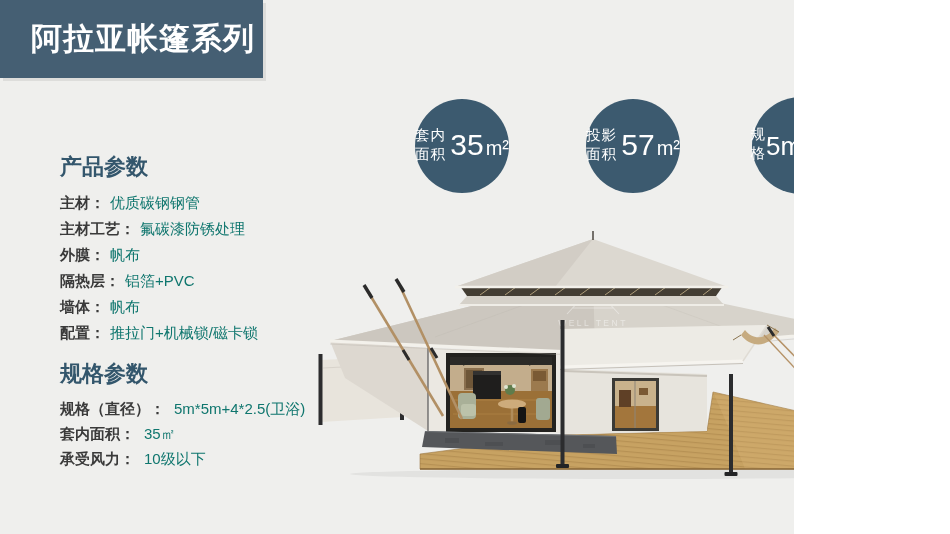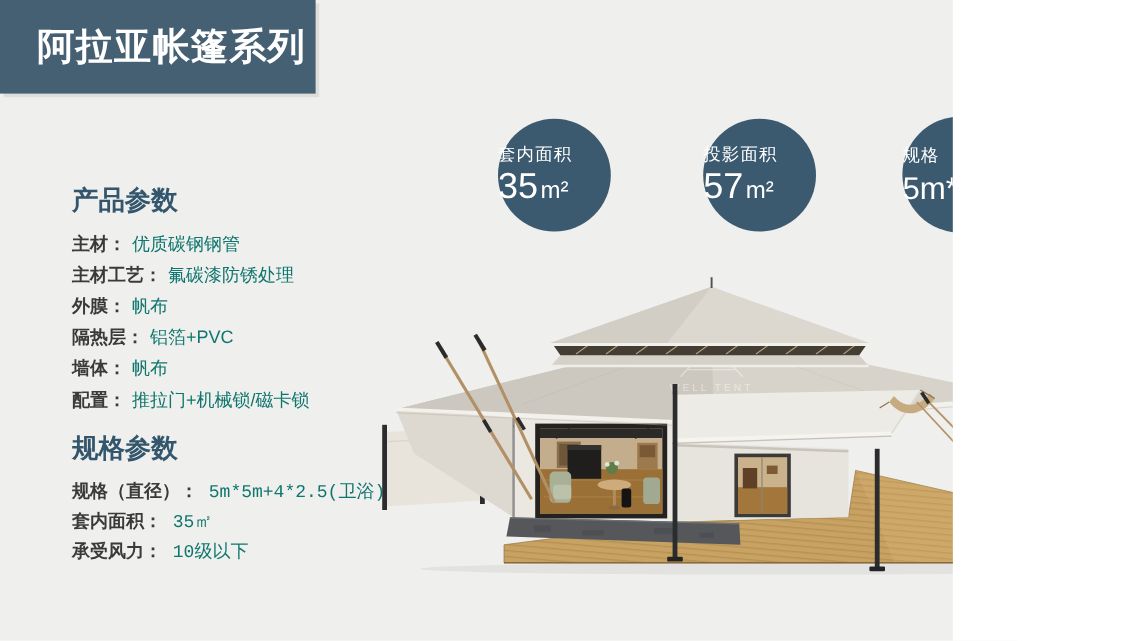--- a/index.html
+++ b/index.html
@@ -4,37 +4,37 @@
 <style>
   html,body{margin:0;padding:0;}
   .stage{position:relative;width:794px;height:534px;overflow:hidden;background:#efefed;
          font-family:"Liberation Sans","DejaVu Sans",sans-serif;}
   
   .banner{position:absolute;left:0;top:48;width:263px;height:78px;background:#455f73;
           box-shadow:3px 3px 0 #dddddb;display:flex;align-items:center;}
   .banner h1{margin:0 0 0 31px;font-size:31px;font-weight:bold;color:#ffffff;letter-spacing:1px;}
   
   .badge{position:absolute;border-radius:50%;background:#3c5a6f;color:#fff;
-         display:flex;flex-direction:column;justify-content:center;}
+         display:flex;flex-direction:row;align-items:center;justify-content:center;}
   .badge-1{left:415px;top:99px;width:94px;height:94px;}
   .badge-2{left:586px;top:99px;width:94px;height:94px;}
   .badge-3{left:752px;top:97px;width:97px;height:97px;}
   .badge .blabel{font-size:14.5px;letter-spacing:1px;margin-bottom:3px;}
   .badge .bvalue{font-size:30px;line-height:30px;display:flex;align-items:baseline;}
   .badge .bunit{font-size:20px;margin-left:2px;}
   .badge-3 .bvalue{font-size:26px;}
   
   .params{position:absolute;left:60px;top:152px;width:330px;}
   .params h2{margin:0 0 8px 0;font-size:22px;color:#33566c;font-weight:bold;}
   .params h2.second{margin-top:13px;}
   .row{height:26px;display:flex;align-items:center;font-size:15px;white-space:nowrap;}
   .spec-rows .row{height:25px;}
   .row .lbl{font-weight:bold;color:#3a3a3a;}
   .row .val{color:#0f766e;margin-left:5px;}
-  .spec-rows .row .val{margin-left:9px;font-family:Liberation Mono, monospace;}
+  .spec-rows .row .val{margin-left:9px;}
   
   .tent{position:absolute;left:315px;top:228px;width:635px;height:300px;}
   .tent text{font-family:"Liberation Sans","DejaVu Sans",sans-serif;}
 </style>
 </head>
 <body>
 
 <div class="stage">
 
   <div class="banner">

